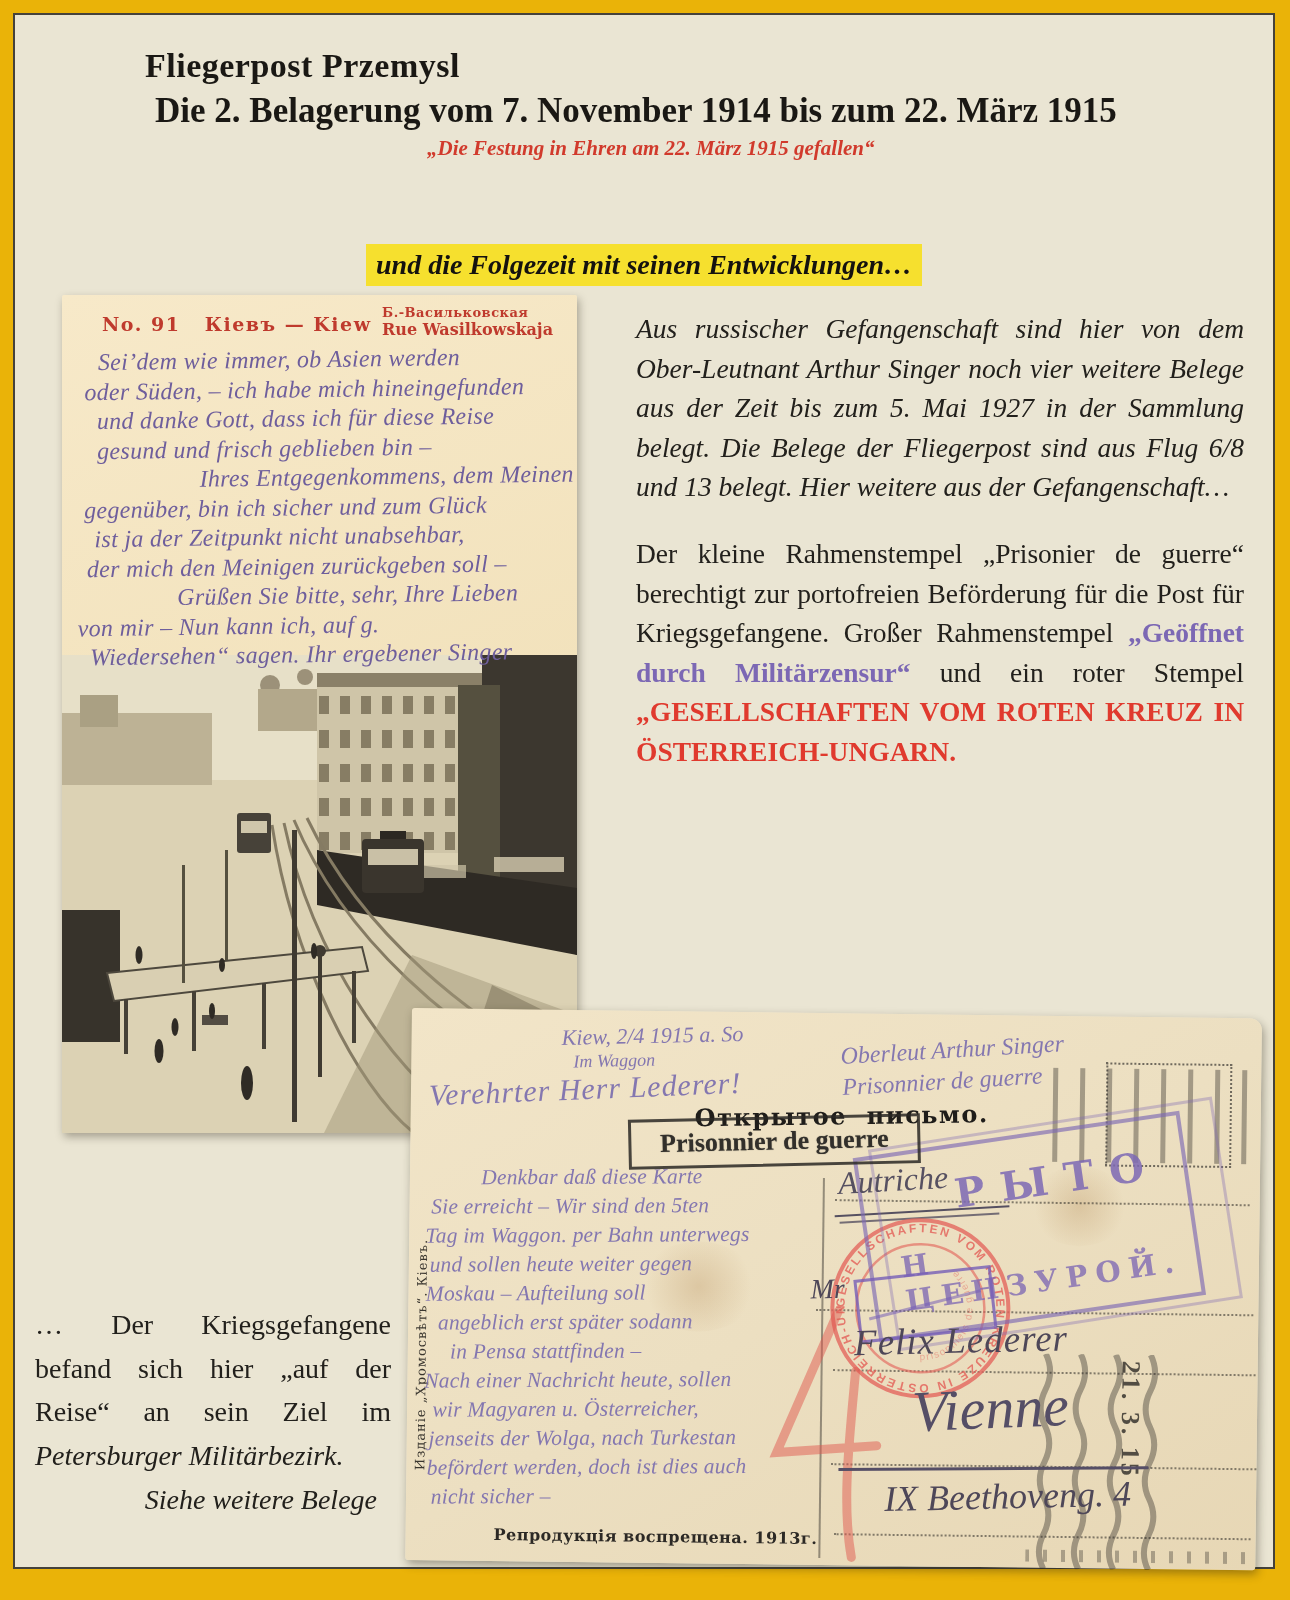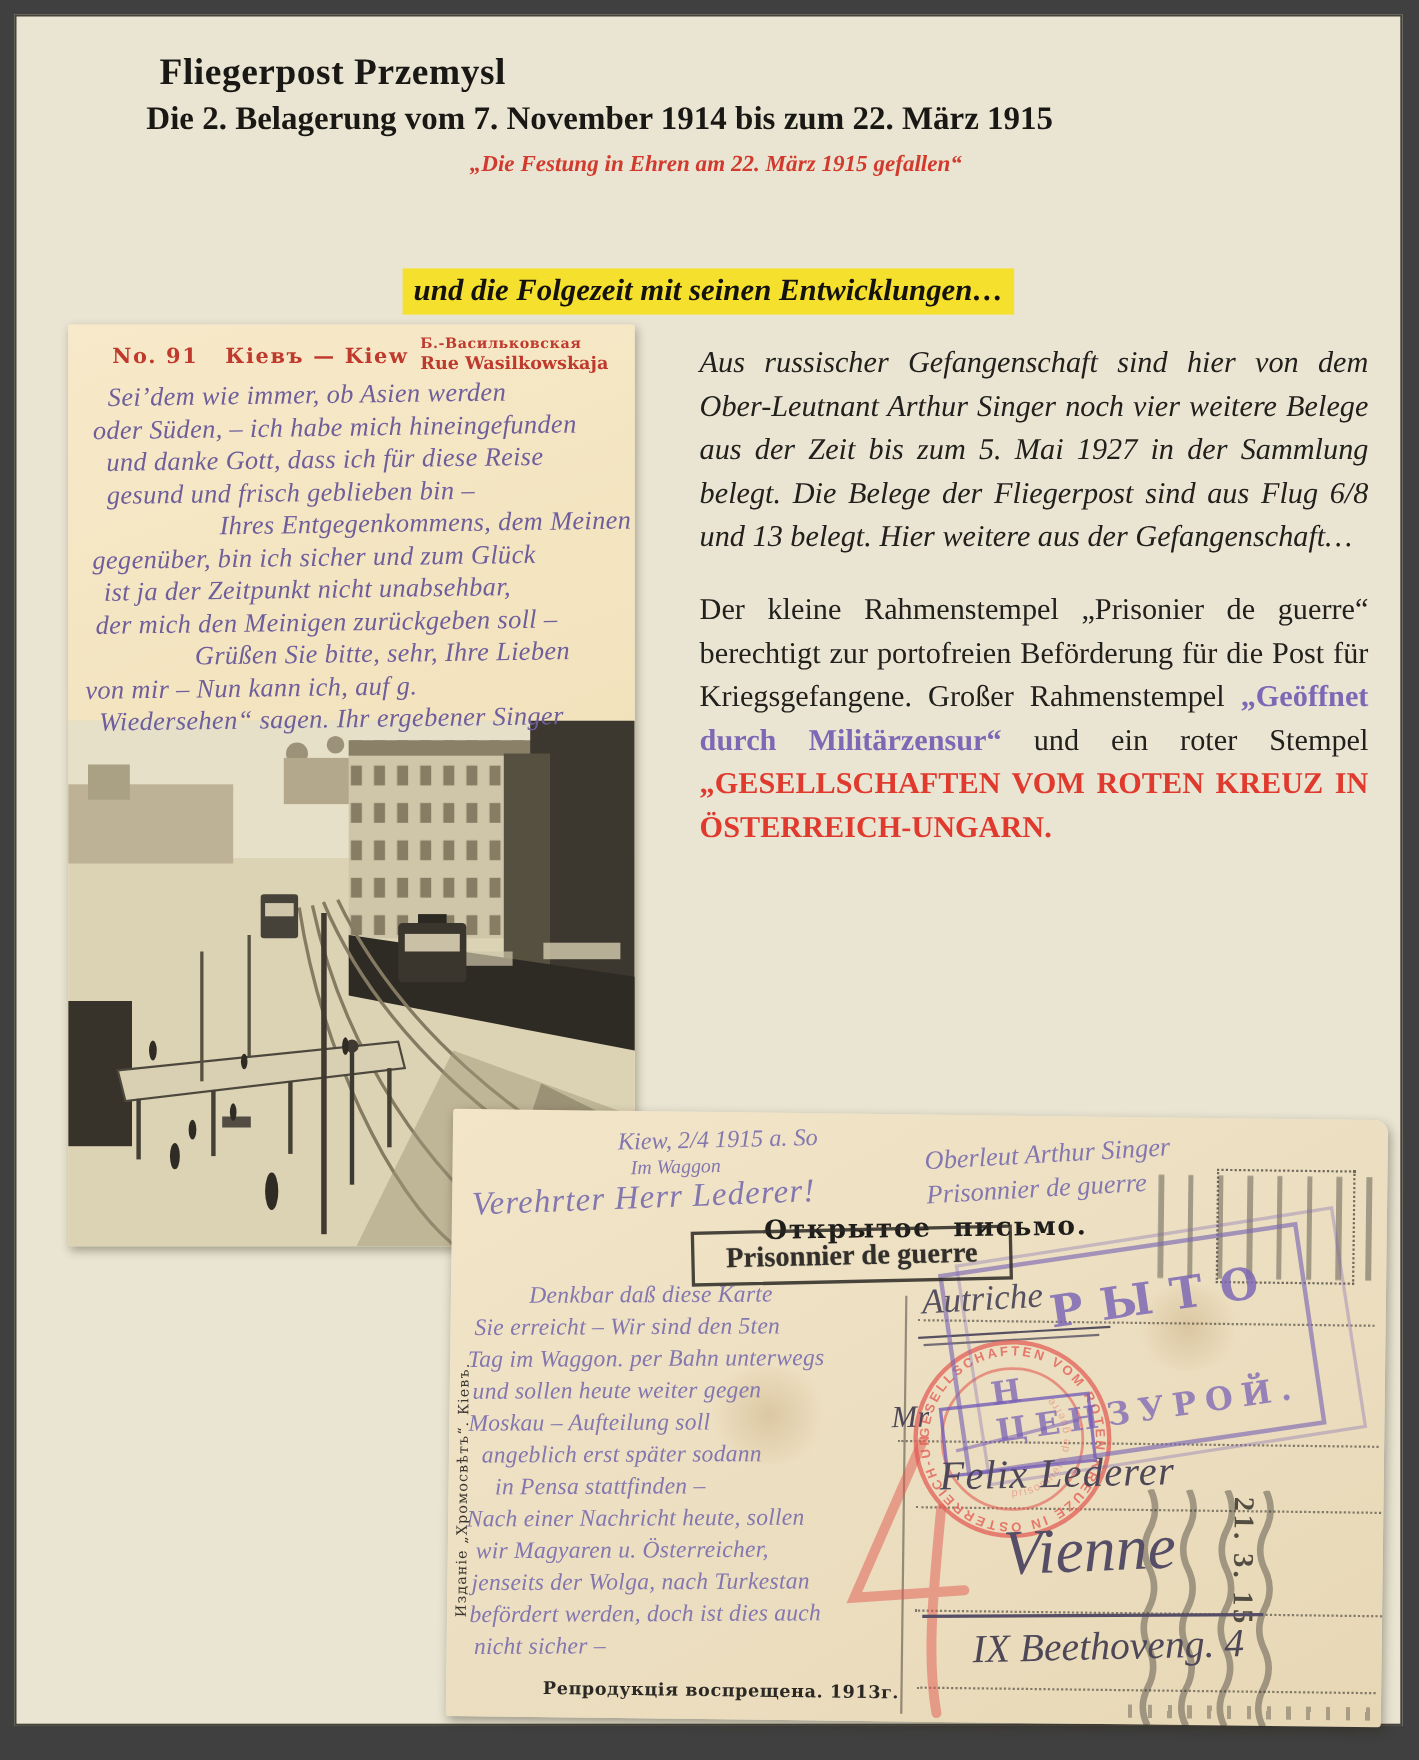--- a/index.html
+++ b/index.html
@@ -1,23 +1,23 @@
 <!DOCTYPE html>
 <html><head>
 <meta charset="utf-8">
 <style>
   * { margin:0; padding:0; box-sizing:border-box; }
   body { background:#fafaf5; font-family:"Liberation Serif", serif; }
-  .canvas { position:relative; width:1290px; height:1600px; background:#404040; overflow:hidden; }
+  .canvas { position:relative; width:1290px; height:1600px; background:#eab308; overflow:hidden; }
   .mat { position:absolute; left:13px; top:13px; width:1262px; height:1556px;
          border:2px solid #45423b; background:#eae5d3; }
 
   
   .title    { position:absolute; left:130px; top:32px;  font-size:34px;   font-weight:bold; color:#1a1814; letter-spacing:.5px; }
-  .subtitle { position:absolute; left:118px; top:76px;  font-size:30px; font-weight:bold; color:#1a1814; }
+  .subtitle { position:absolute; left:140px; top:76px;  font-size:35px; font-weight:bold; color:#1a1814; }
   .quote    { position:absolute; left:412px; top:121px; font-size:21px; font-weight:bold; font-style:italic; color:#d13a2c; }
 
   .highlight { position:absolute; left:0; top:190px; width:100%; text-align:center; line-height:39px; }
   .hl { display:inline-block; background:#f6e02e; color:#14120f; font-size:28px; font-weight:bold; font-style:italic; padding:1px 10px 2px; }
 
   
   .right-col { position:absolute; left:621px; top:294px; width:608px; color:#22201c; }
   .right-col p { font-size:27.5px; line-height:1.44; text-align:justify; }
   .p1 { font-style:italic; margin-bottom:27px; }
   .bi { font-weight:bold; font-style:italic; }
@@ -220,20 +220,24 @@
         </g>
         <rect x="140" y="360" width="26" height="10" fill="#2f2b25" opacity=".8"></rect>
       </svg>
     </div>
 
     <div class="right-col">
       <p class="p1">Aus russischer Gefangenschaft sind hier von dem Ober-Leutnant Arthur Singer noch vier weitere Belege aus der Zeit bis zum 5. Mai 1927 in der Sammlung belegt. Die Belege der Fliegerpost sind aus Flug 6/8 und 13 belegt. Hier weitere aus der Gefangenschaft…</p>
       <p><span>Der kleine Rahmenstempel „Prisonier de guerre“ berechtigt zur portofreien Beförderung für die Post für Kriegsgefangene. Großer Rahmenstempel </span><span class="violet-t">„Geöffnet durch Militärzensur“</span><span> und ein roter Stempel </span><span class="redcaps">„GESELLSCHAFTEN VOM ROTEN KREUZ IN ÖSTERREICH-UNGARN.</span></p>
     </div>
 
+    <div class="bottom-left">
+      <span>… Der Kriegsgefangene befand sich hier „auf der Reise“ an sein Ziel im </span><span class="bl-italic">Petersburger Militärbezirk.</span>
+      <div class="siehe">Siehe weitere Belege</div>
+    </div>
 
     <div class="card-bottom">
       <div class="stain" style="left:230px; top:230px; width:120px; height:90px;"></div>
       <div class="stain" style="left:620px; top:150px; width:100px; height:80px;"></div>
 
       <div class="imprint-v">Изданіе „Хромосвѣтъ“. Кіевъ.</div>
       <div class="imprint-b">Репродукція воспрещена.   1913г.</div>
 
       <div class="bc-date1 hw2">Kiew, 2/4 1915 a. So</div>
       <div class="bc-date2 hw2">Im Waggon</div>

